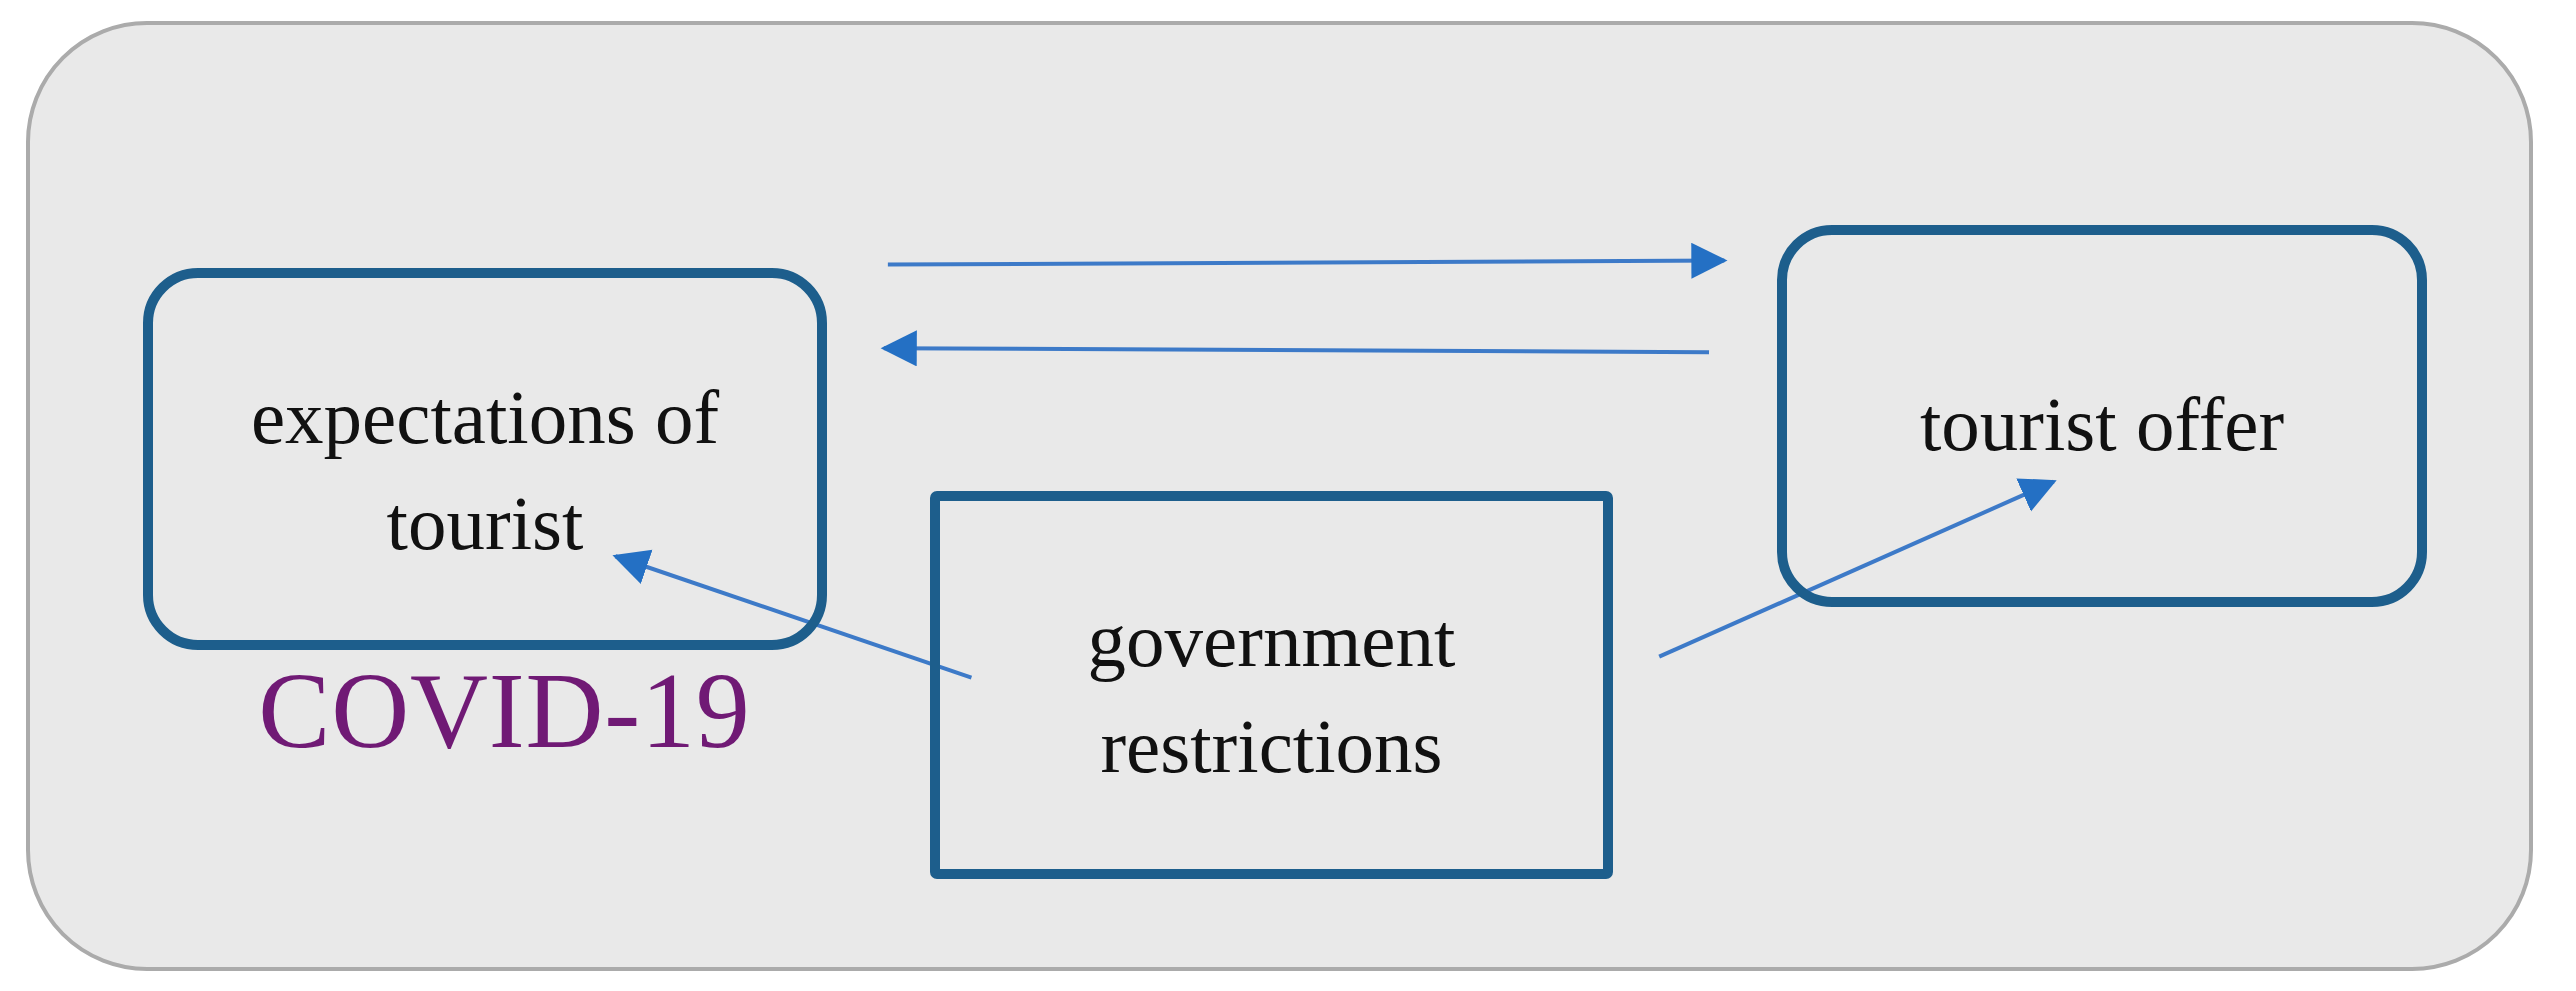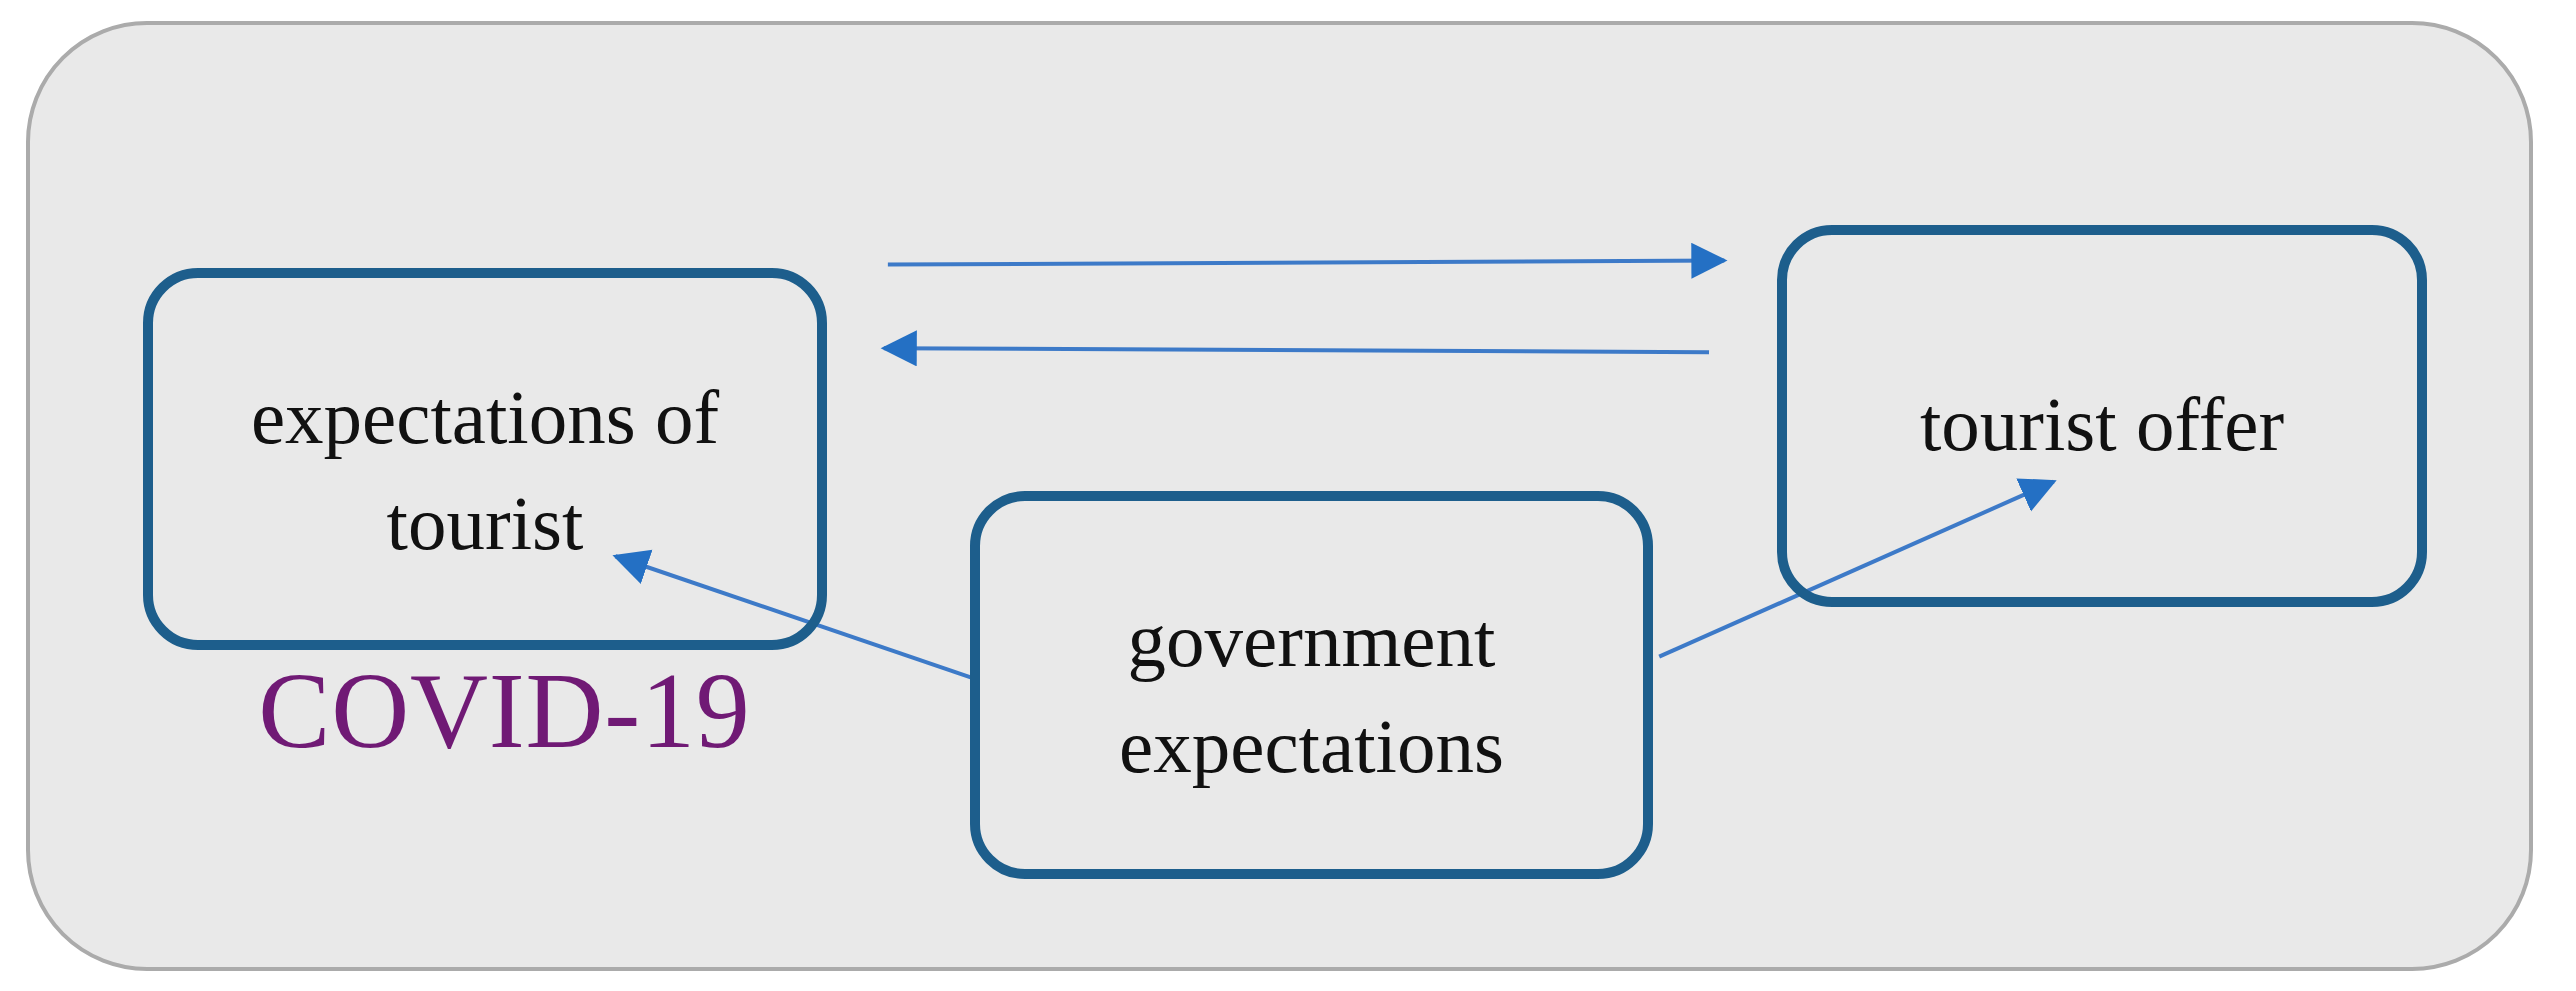--- a/index.html
+++ b/index.html
@@ -25,21 +25,21 @@
     box-sizing:border-box;
     display:flex;flex-direction:column;
     align-items:center;justify-content:center;
     color:#111111;
     font-size:77px;
     line-height:106px;
     text-align:center;
   }
   .node-expectations{left:143px;top:268px;width:684px;height:382px;}
   .node-expectations .lines{transform:translateY(11.2px);}
-  .node-government{left:970px;top:491px;width:683px;height:388px;}
+  .node-government{left:930px;top:491px;width:683px;height:388px;border-radius:7px;}
   .node-government .lines{transform:translateY(8px);}
   .node-offer{left:1777px;top:225px;width:650px;height:382px;}
   .node-offer .lines{transform:translateY(8px);}
   .covid-label{
     position:absolute;
     left:143px;top:657px;width:723px;height:108px;
     display:flex;align-items:center;justify-content:center;
     font-size:108px;color:#701a75;
     letter-spacing:0.8px;
     white-space:nowrap;
@@ -68,21 +68,21 @@
   <div class="node node-expectations">
     <div class="lines">
       <div>expectations of</div>
       <div>tourist</div>
     </div>
   </div>
 
   <div class="node node-government">
     <div class="lines">
       <div>government</div>
-      <div>expectations</div>
+      <div>restrictions</div>
     </div>
   </div>
 
   <div class="node node-offer">
     <div class="lines">
       <div>tourist offer</div>
     </div>
   </div>
 
   <div class="covid-label">COVID-19</div>

